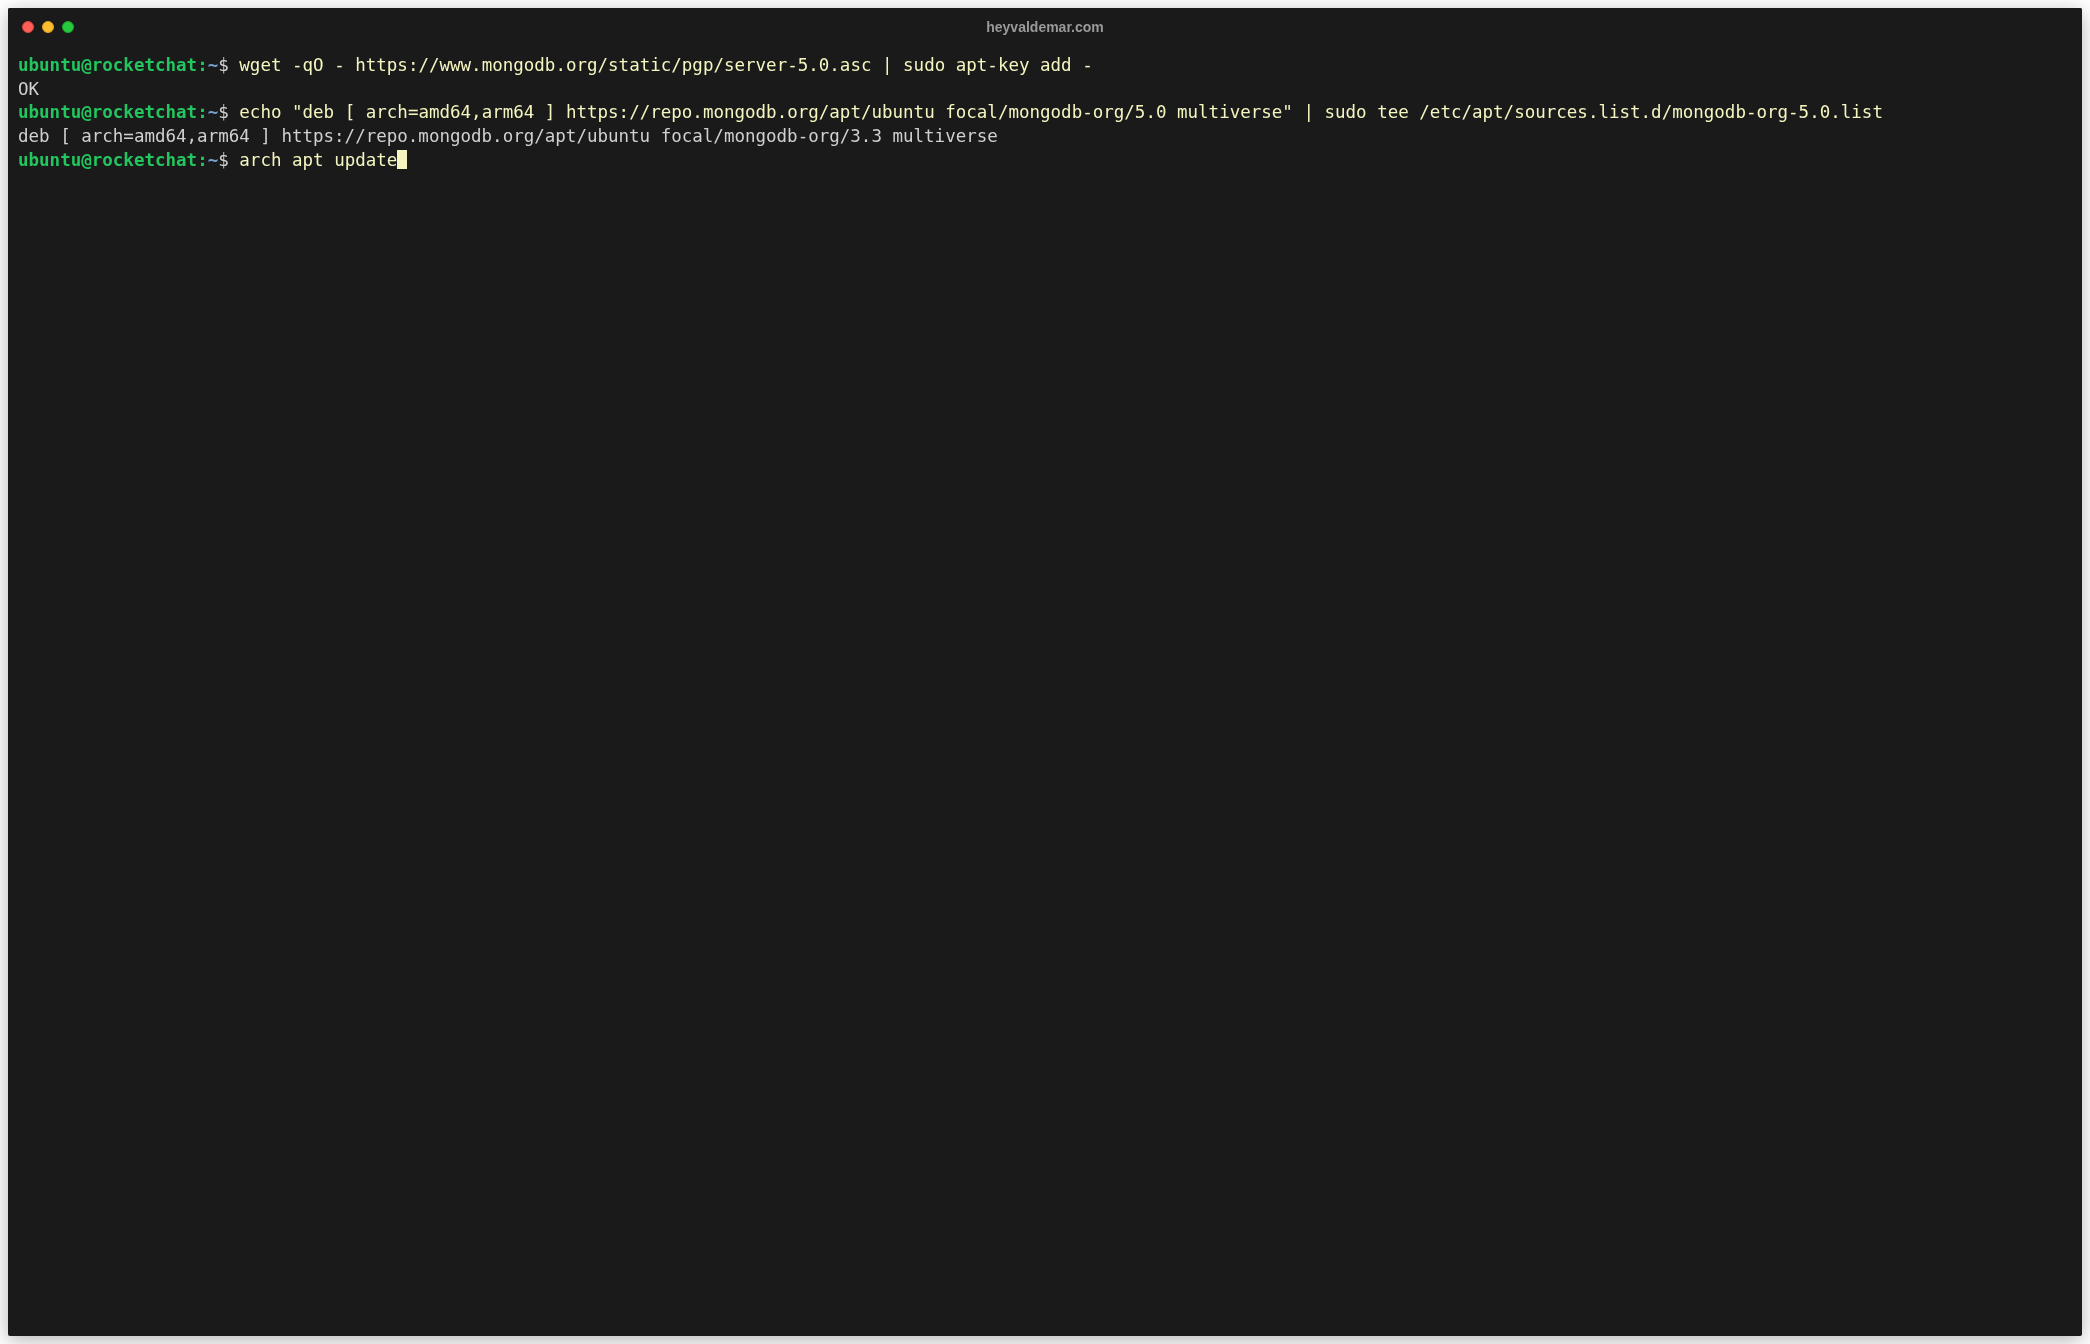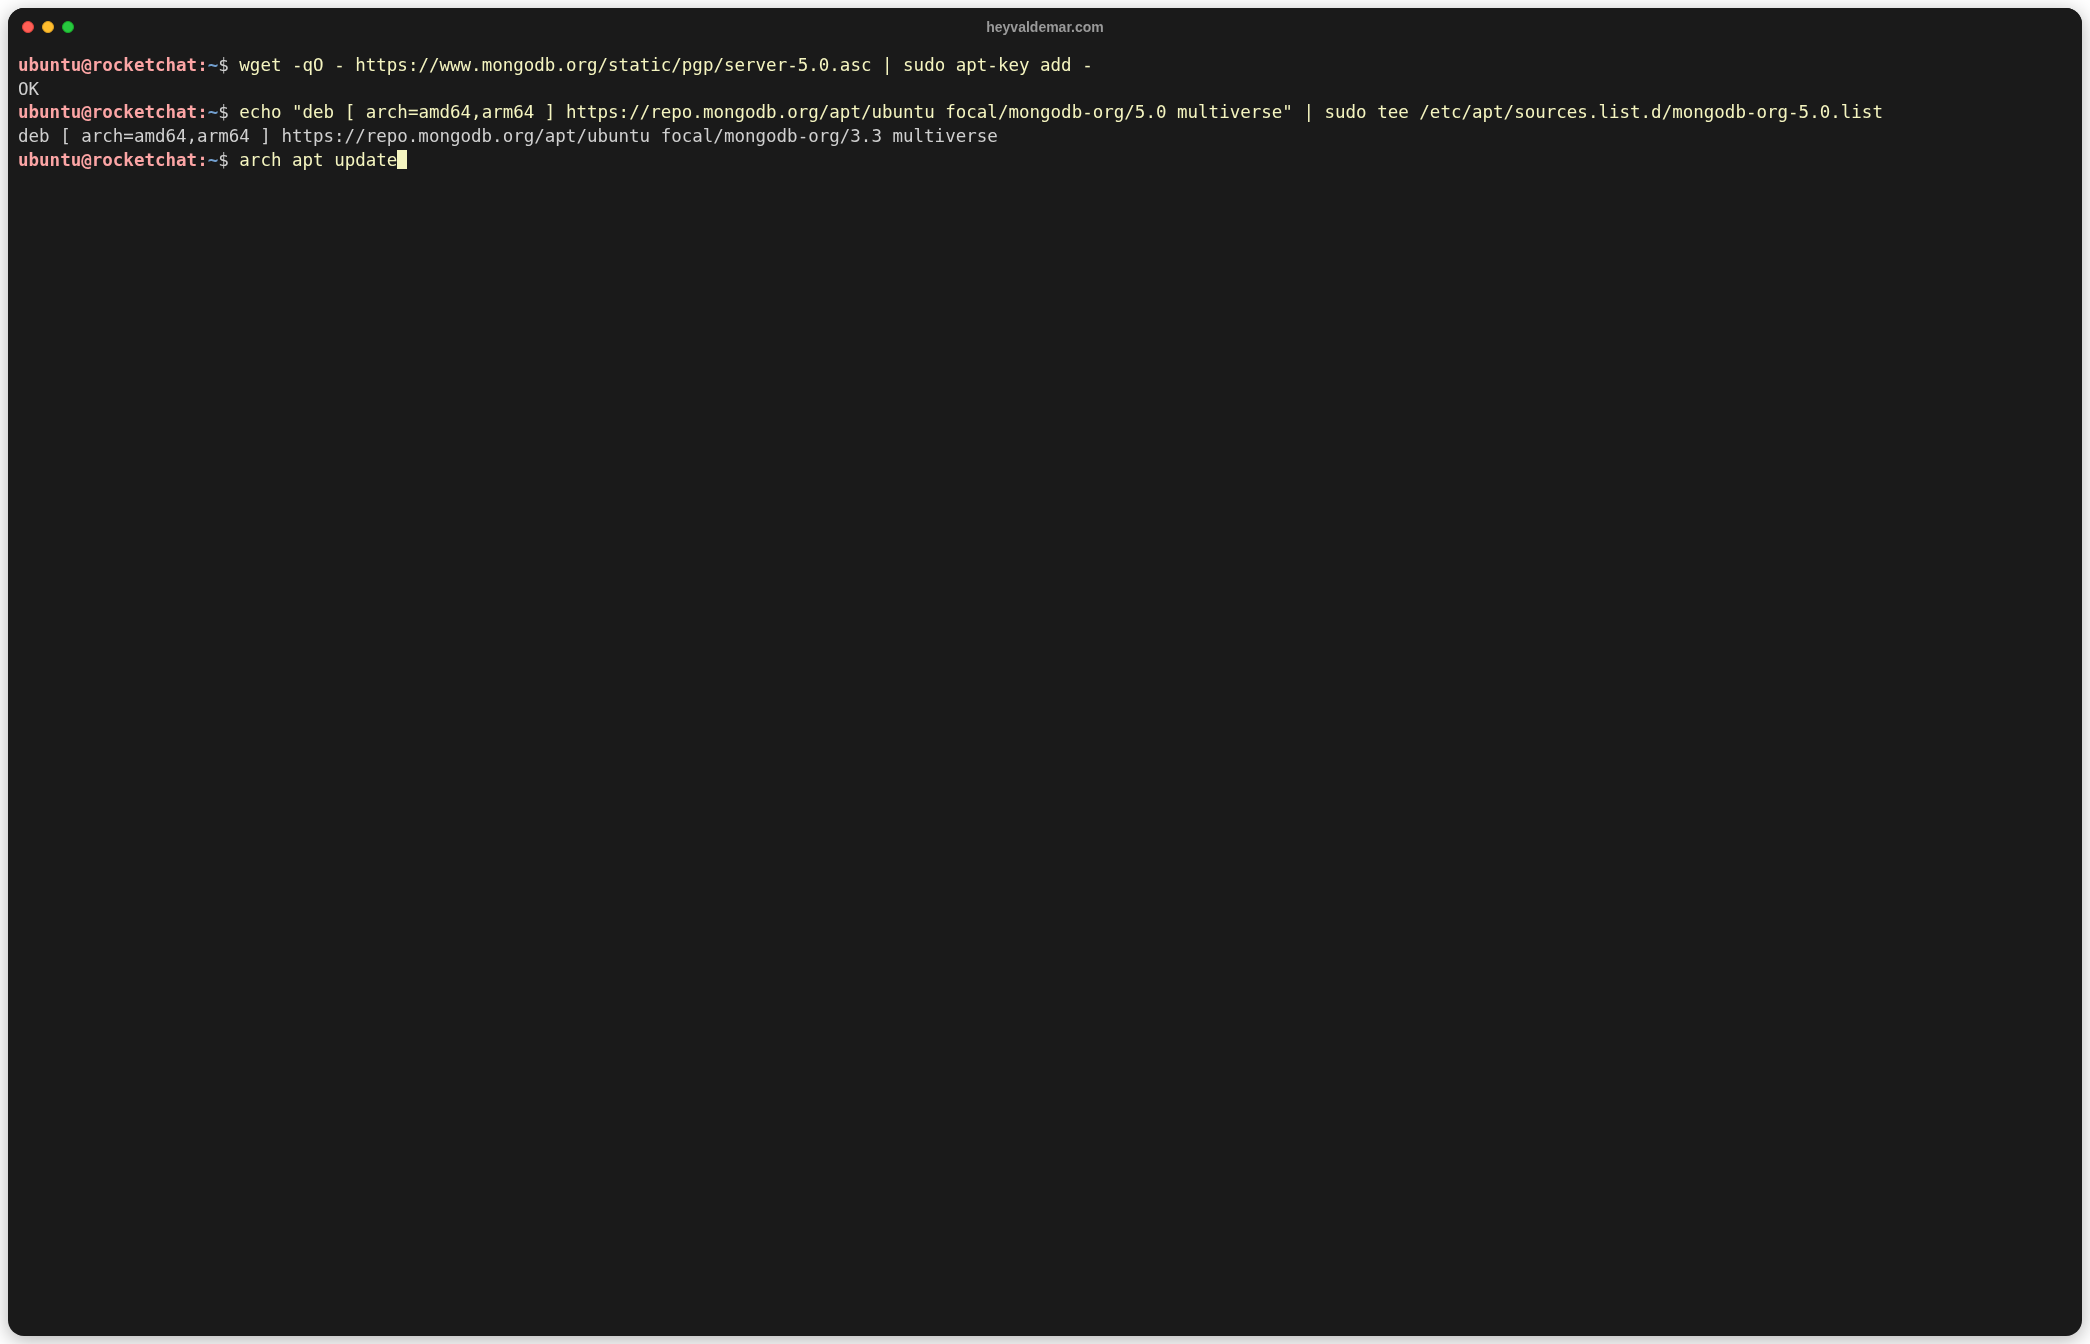--- a/index.html
+++ b/index.html
@@ -9,21 +9,21 @@
     }
 
     body {
       background: #ffffff;
       padding: 8px;
       font-family: 'Menlo', 'Monaco', 'Consolas', monospace;
     }
 
     .terminal-window {
       background: #1a1a1a;
-      border-radius: 16px;
+      border-radius: 2px;
       overflow: hidden;
       box-shadow: 0 4px 20px rgba(0,0,0,0.3);
       width: 100%;
       height: calc(100vh - 16px);
       display: flex;
       flex-direction: column;
     }
 
     .titlebar {
       background: #1a1a1a;
@@ -77,21 +77,21 @@
       padding: 8px 10px;
       color: #d0d0d0;
       font-size: 17.5px;
       line-height: 1.35;
       overflow: hidden;
       white-space: pre-wrap;
       word-break: break-all;
     }
 
     .prompt-user {
-      color: #fca5a5;
+      color: #22c55e;
       font-weight: bold;
     }
 
     .prompt-path {
       color: #729fcf;
       font-weight: bold;
     }
 
     .prompt-dollar {
       color: #d0d0d0;

